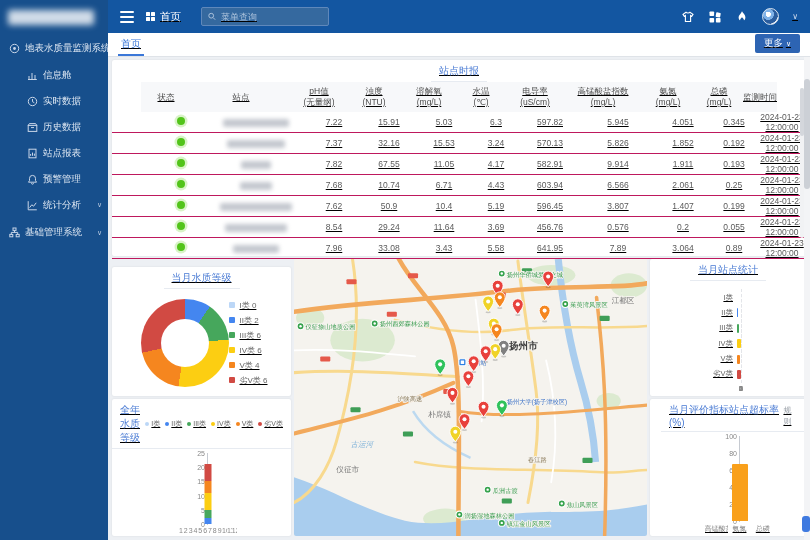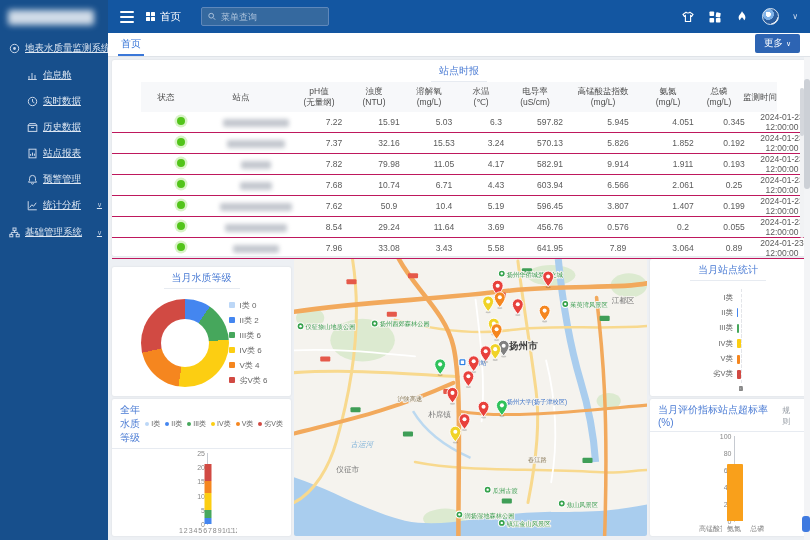--- a/index.html
+++ b/index.html
@@ -3,30 +3,30 @@
 <meta charset="utf-8">
 <style>
   * { box-sizing: border-box; margin: 0; padding: 0; }
   html,body { width:810px; height:540px; overflow:hidden; }
   body { font-family:"Liberation Sans","DejaVu Sans",sans-serif; background:#edf0f4; font-size:10px; }
   .app { display:flex; width:810px; height:540px; }
 
   
   .sidebar { width:108px; flex-shrink:0; background:#174f8c; color:#dfe8f3; overflow:hidden; }
   .logo-blur { width:86px; height:15px; margin:10px 0 10px 8px; background:rgba(255,255,255,.8); border-radius:2px; filter:blur(3px); }
-  .side-root, .side-item, .side-sec { display:flex; align-items:center; gap:5px; cursor:pointer; font-size:9.5px; white-space:nowrap;text-decoration:underline; }
+  .side-root, .side-item, .side-sec { display:flex; align-items:center; gap:5px; cursor:pointer; font-size:9.5px; white-space:nowrap; }
   .side-root { padding:7px 6px 7px 9px; }
   .side-sec  { padding:8px 6px 8px 9px; }
   .side-item { padding:6.5px 6px 6.5px 27px; }
   .side-caret { margin-left:auto; font-size:7px; color:#b8c9df; }
   .sicon { width:11px; height:11px; flex-shrink:0; }
   .sicon svg { display:block; }
 
   
-  .main { flex:1; min-width:0; display:flex; flex-direction:column; position:relative; }
+  .main { flex:1; min-width:0; display:flex; flex-direction:column; position:relative;text-decoration:underline; }
   .topbar { height:33px; flex-shrink:0; background:#1356a1; color:#fff; display:flex; align-items:center; padding:0 12px; gap:12px; }
   .hamburger { width:14px; cursor:pointer; display:flex; flex-direction:column; gap:3px; }
   .hamburger span { height:2px; background:#fff; border-radius:1px; }
   .crumb { display:flex; align-items:center; gap:5px; font-size:10.5px; cursor:pointer; }
   .grid-ic { width:9px; height:9px; display:grid; grid-template-columns:1fr 1fr; gap:1.5px; }
   .grid-ic i { background:#fff; border-radius:0.5px; }
   .searchbox { margin-left:8px; width:128px; height:19px; background:#35699f; border:1px solid #5f88bb; border-radius:2px; display:flex; align-items:center; gap:5px; padding:0 6px; }
   .searchbox input { background:transparent; border:none; outline:none; color:#d7e2f0; font-size:9px; width:100%; font-family:inherit; }
   .searchbox input::placeholder { color:#aec4dd; }
   .tb-right { margin-left:auto; display:flex; align-items:center; gap:13px; }
@@ -311,21 +311,21 @@
               <div class="td">570.13</div>
               <div class="td">5.826</div>
               <div class="td">1.852</div>
               <div class="td">0.192</div>
               <div class="td">2024-01-23 12:00:00</div>
             </div>
             <div class="tgrid trow">
               <div class="td"><span class="dot"></span></div>
               <div class="td"><span class="blurname" style="width: 30px;"></span></div>
               <div class="td">7.82</div>
-              <div class="td">79.98</div>
+              <div class="td">67.55</div>
               <div class="td">11.05</div>
               <div class="td">4.17</div>
               <div class="td">582.91</div>
               <div class="td">9.914</div>
               <div class="td">1.911</div>
               <div class="td">0.193</div>
               <div class="td">2024-01-23 12:00:00</div>
             </div>
             <div class="tgrid trow">
               <div class="td"><span class="dot"></span></div>
@@ -764,21 +764,21 @@
               <span>6</span>
               <span>7</span>
               <span>8</span>
               <span>9</span>
               <span>10</span>
               <span>11</span>
               <span>12</span>
             </div>
         </section>
 
-        <section class="panel" style="grid-column:3;grid-row:2;display:flex;">
+        <section class="panel" style="grid-column:3;grid-row:2;display:flex;padding-left:11px;">
           <div class="p-head">
             <span>当月评价指标站点超标率(%)</span>
             <span class="corner-label">规则</span>
           </div>
           <div class="plot" id="vb-plot">
               <span class="ytick" style="bottom: 0%;">0</span>
               <span class="ytick" style="bottom: 20%;">20</span>
               <div class="gl-h" style="bottom: 20%;"></div>
               <span class="ytick" style="bottom: 40%;">40</span>
               <div class="gl-h" style="bottom: 40%;"></div>

